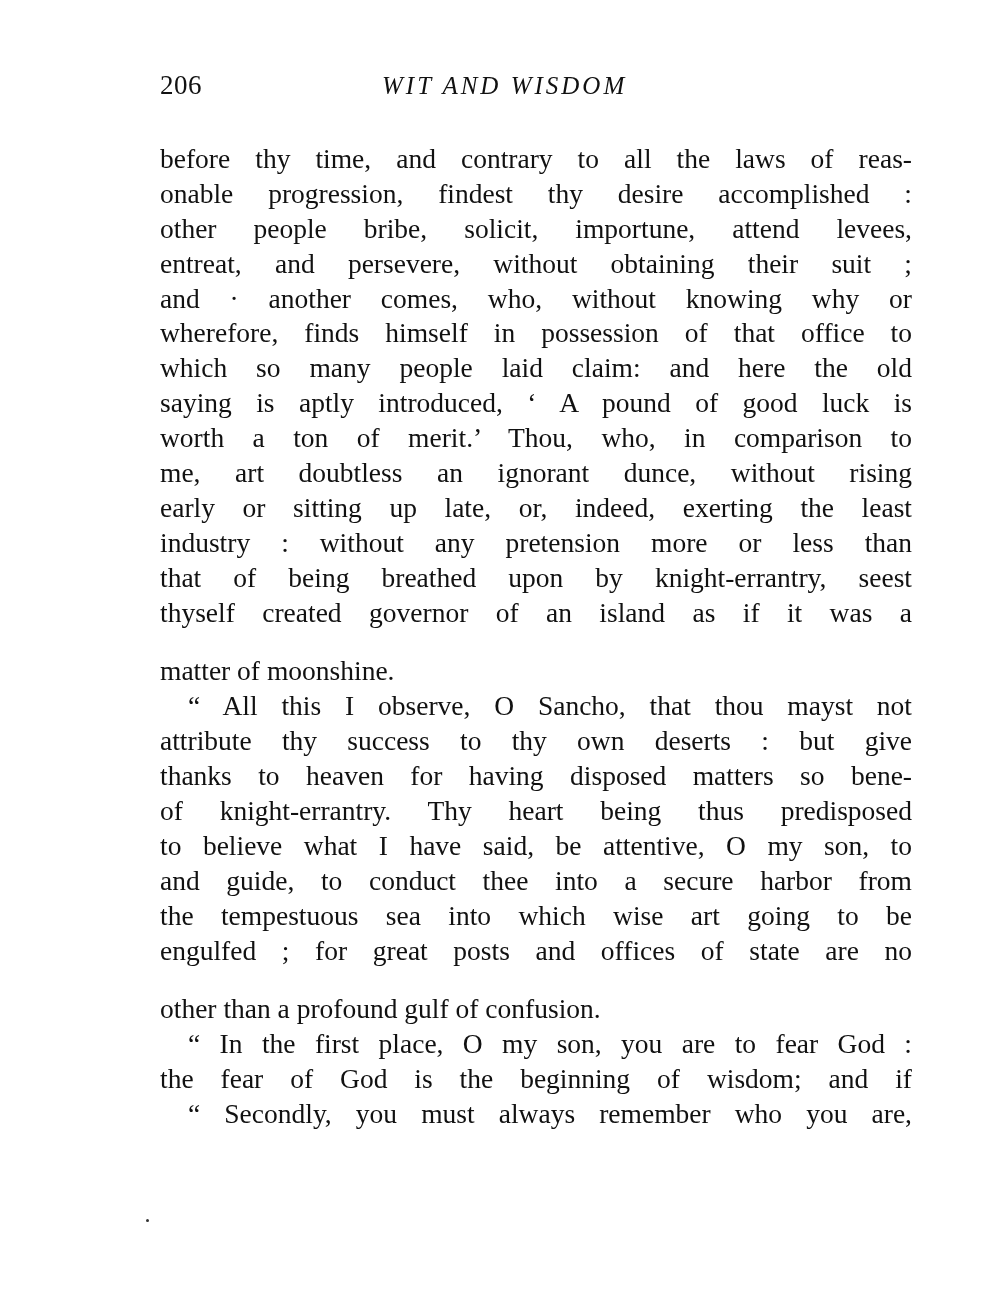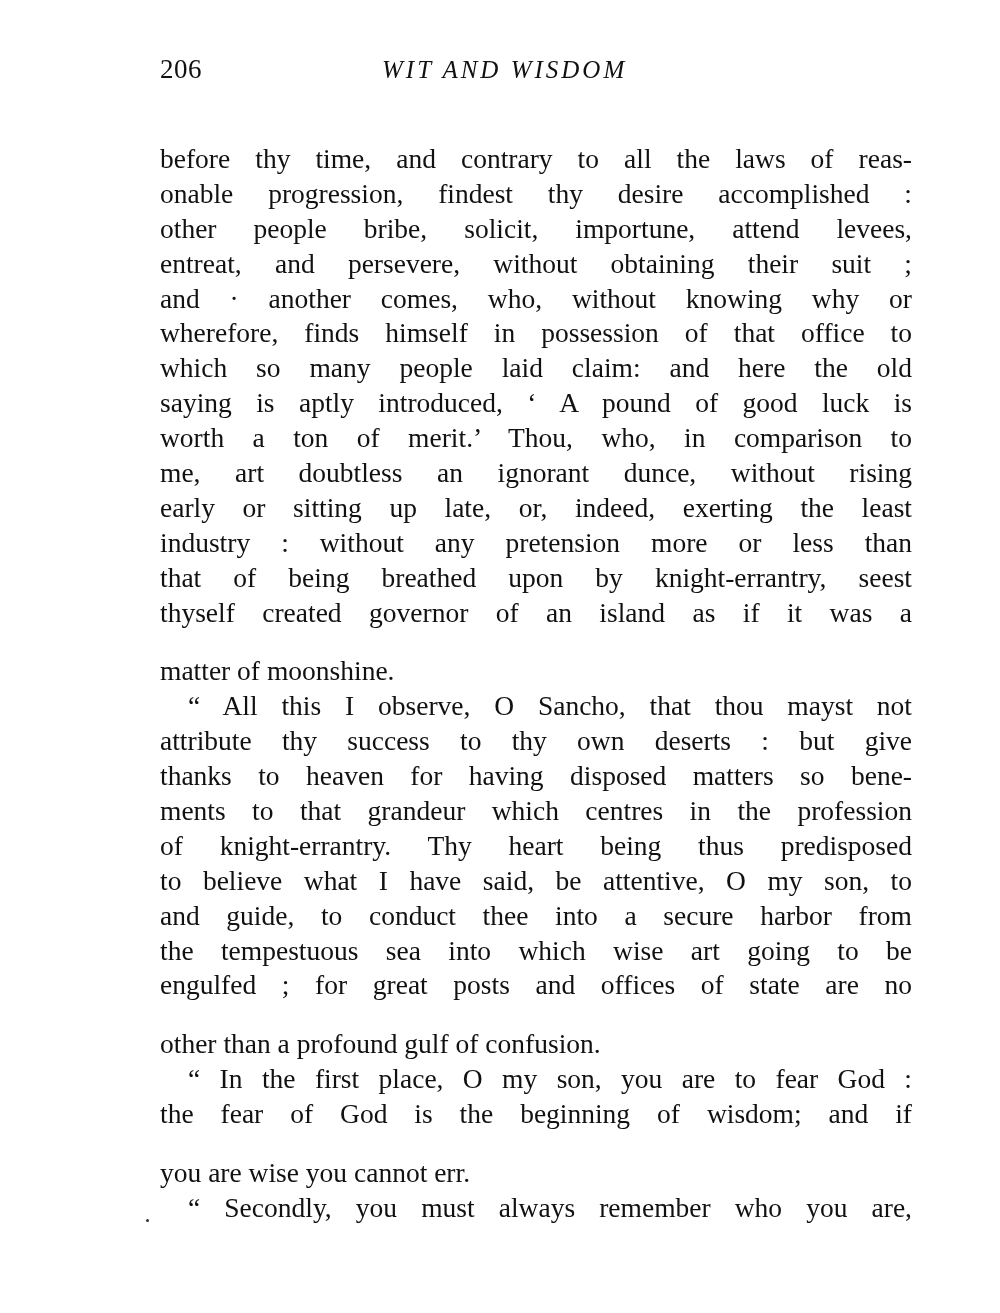--- a/index.html
+++ b/index.html
@@ -16,21 +16,21 @@
     color: #111111;
   }
   .page {
     position: absolute;
     left: 0; top: 0;
     width: 1000px; height: 1313px;
   }
   .header {
     position: absolute;
     left: 160px;
-    top: 54px;
+    top: 70px;
     width: 752px;
     height: 40px;
   }
   .page-number {
     position: absolute;
     left: 0;
     top: 0;
     font-size: 27px;
     letter-spacing: 0.5px;
   }
@@ -99,33 +99,31 @@
       <div class="line">industry : without any pretension more or less than</div>
       <div class="line">that of being breathed upon by knight-errantry, seest</div>
       <div class="line">thyself created governor of an island as if it was a</div>
       <div class="line last">matter of moonshine.</div>
     </div>
 
     <div>
       <div class="line indent">“ All this I observe, O Sancho, that thou mayst not</div>
       <div class="line">attribute thy success to thy own deserts : but give</div>
       <div class="line">thanks to heaven for having disposed matters so bene-</div>
-      <div class="line">ments to that grandeur which centres in the profession</div>
       <div class="line">of knight-errantry. Thy heart being thus predisposed</div>
       <div class="line">to believe what I have said, be attentive, O my son, to</div>
       <div class="line">and guide, to conduct thee into a secure harbor from</div>
       <div class="line">the tempestuous sea into which wise art going to be</div>
       <div class="line">engulfed ; for great posts and offices of state are no</div>
       <div class="line last">other than a profound gulf of confusion.</div>
     </div>
 
     <div>
       <div class="line indent">“ In the first place, O my son, you are to fear God :</div>
       <div class="line">the fear of God is the beginning of wisdom; and if</div>
-      <div class="line last">you are wise you cannot err.</div>
     </div>
 
     <div>
       <div class="line indent">“ Secondly, you must always remember who you are,</div>
     </div>
   </div>
 
   <span class="speck" style="left:146px; top:1219px;"></span>
 </div>
 

